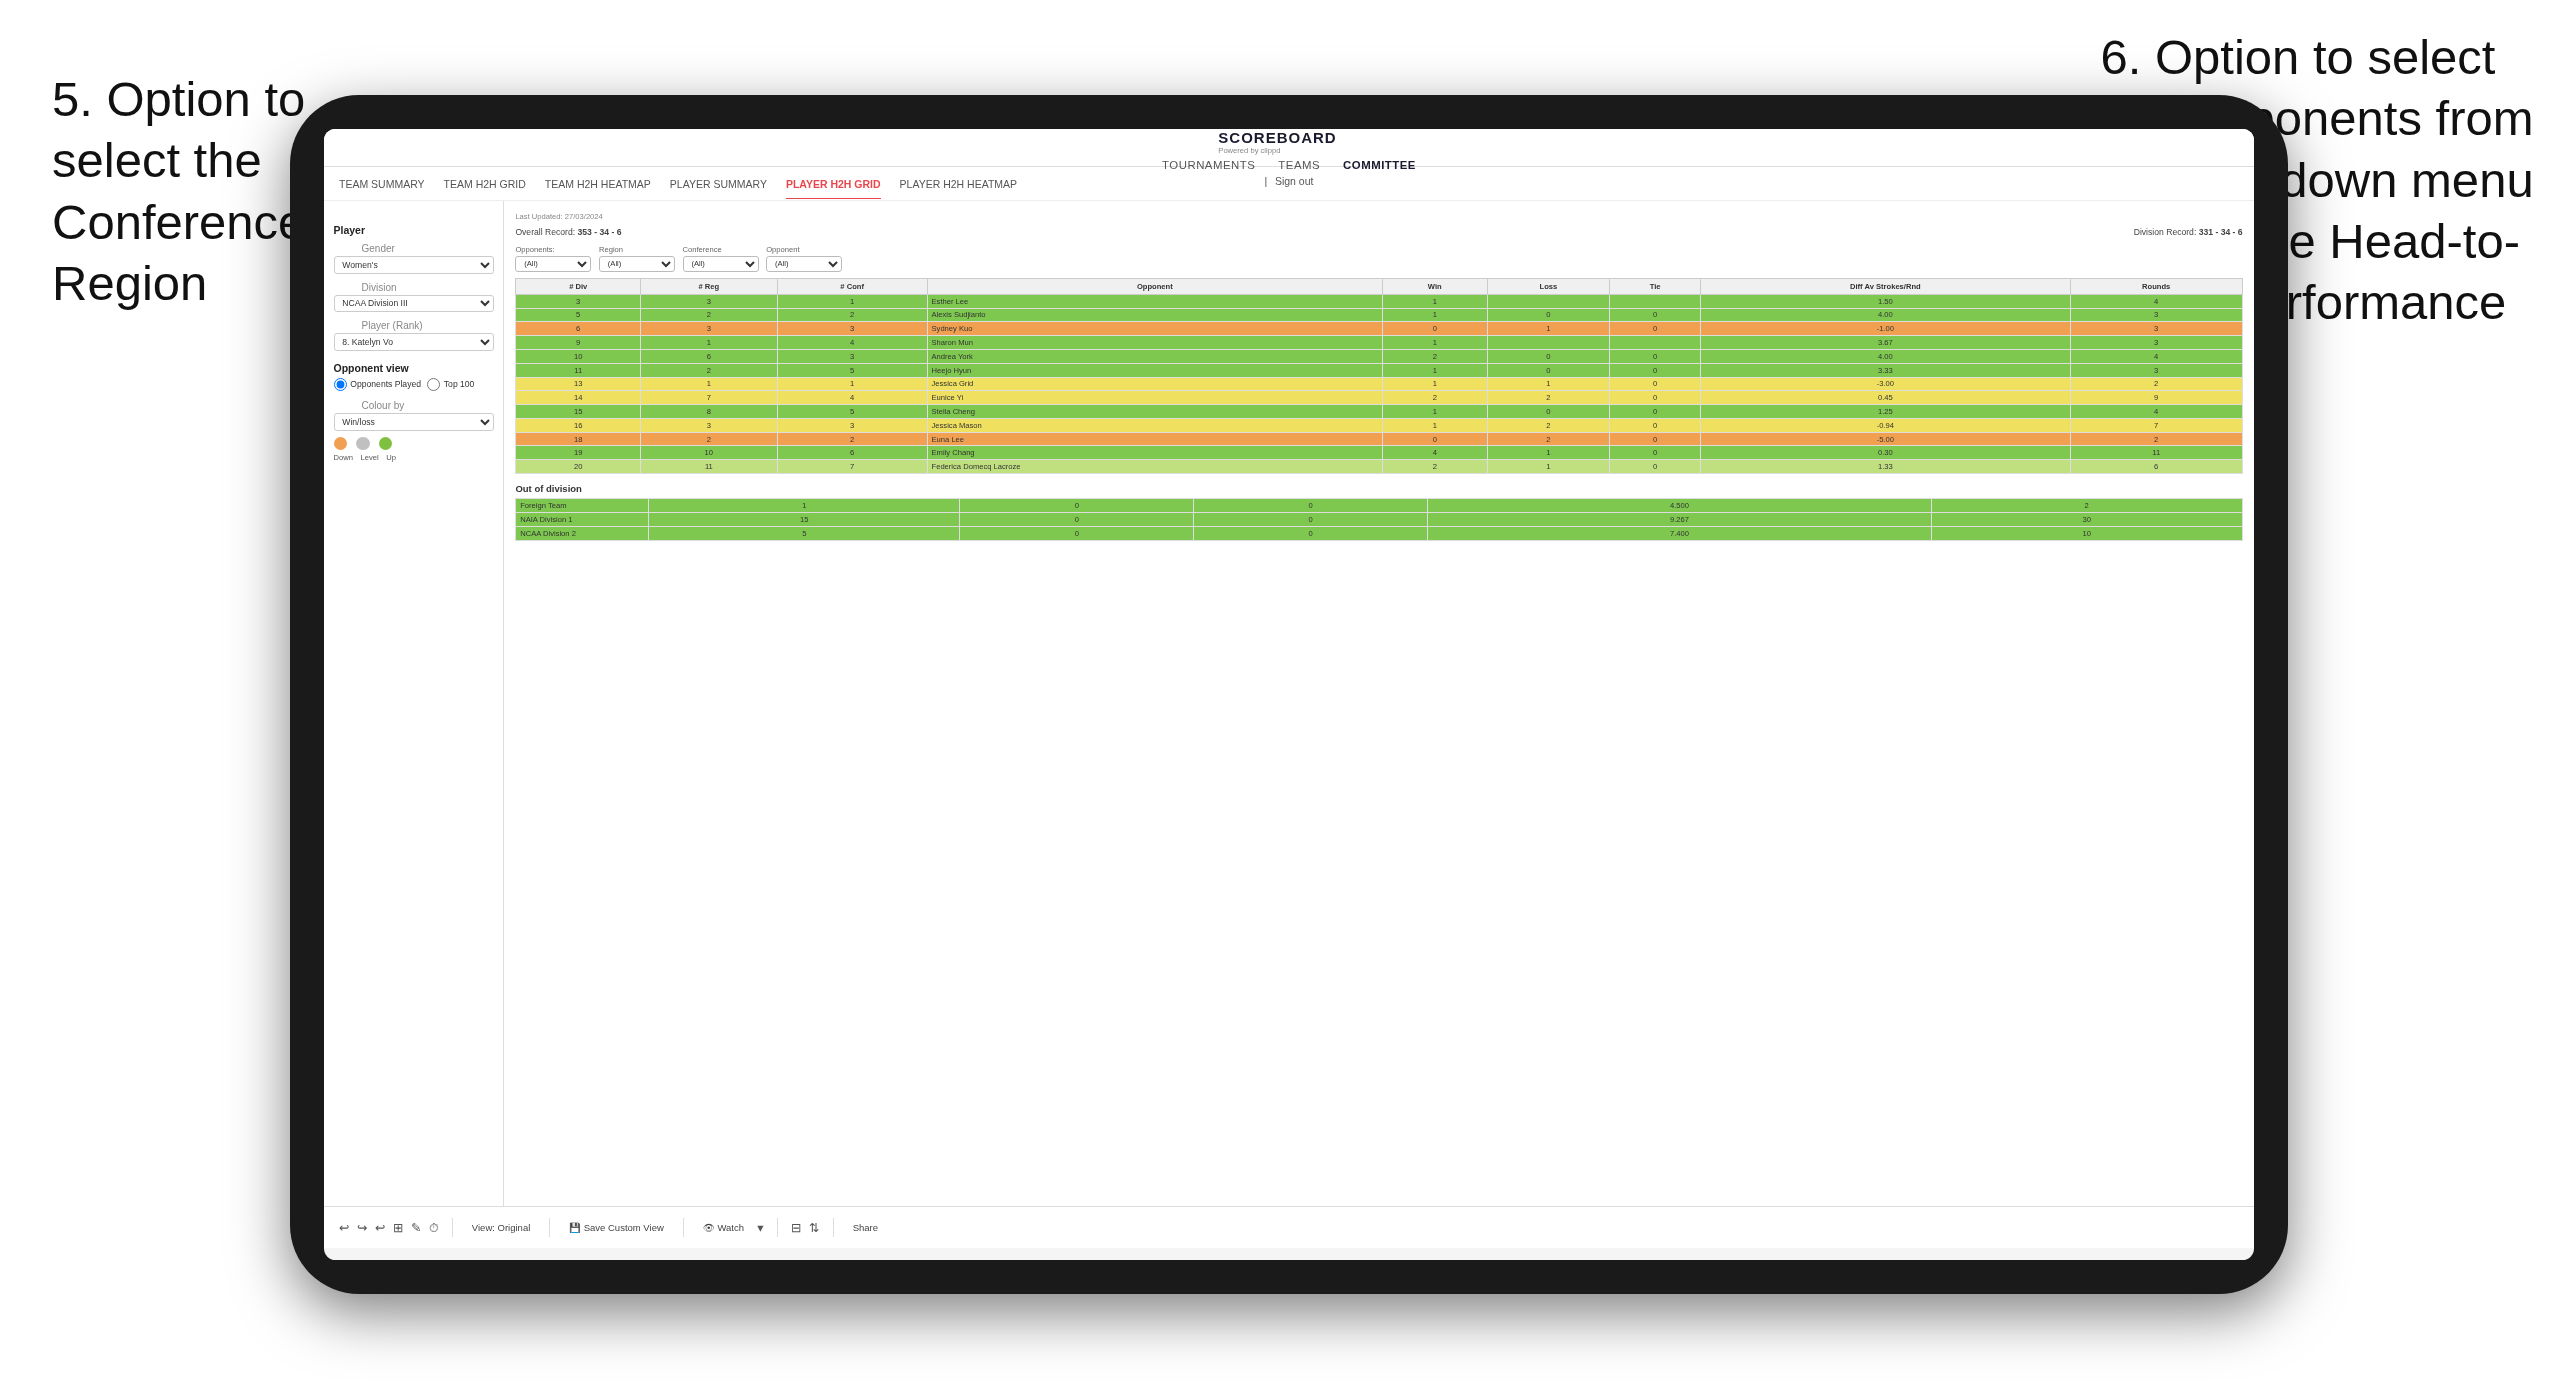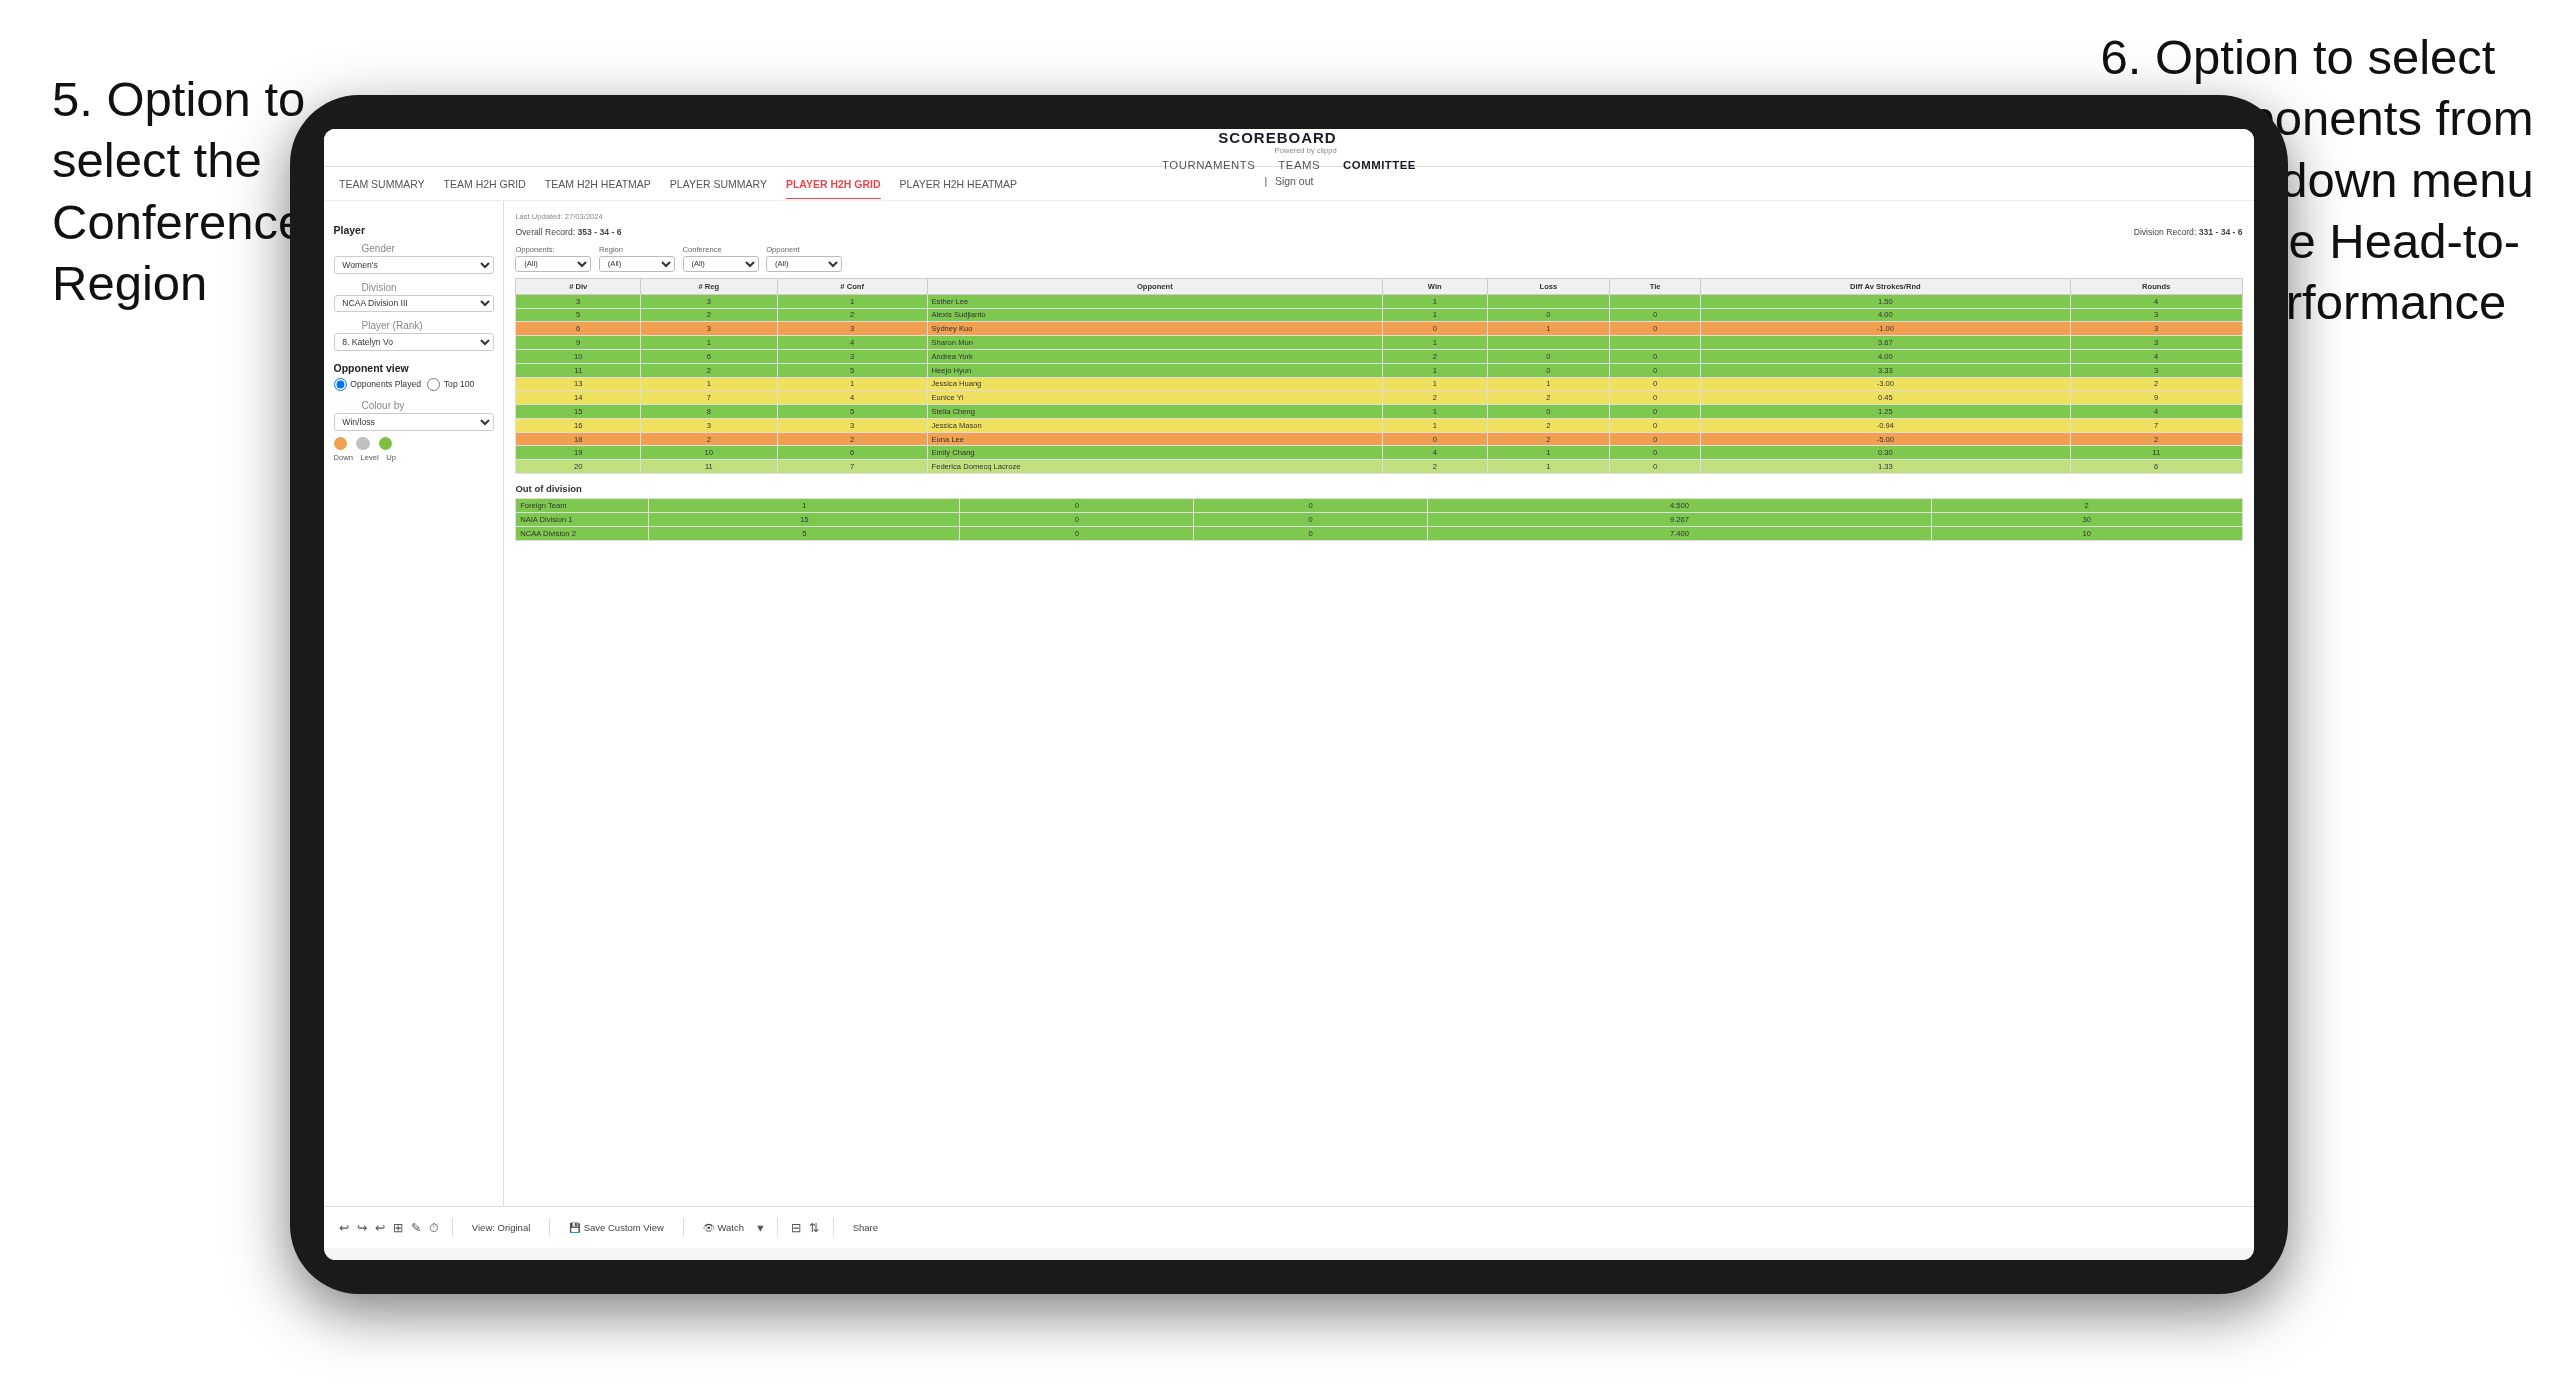--- a/index.html
+++ b/index.html
@@ -70,21 +70,20 @@
     }
     .logo-text {
       font-size: 15px;
       font-weight: 900;
       color: #1a1a2e;
       letter-spacing: 1px;
     }
     .logo-sub {
       font-size: 7.6px;
       color: #888;
-      text-align: right;
     }
     .nav-tabs-top {
       display: flex;
       gap: 23px;
       flex: 1;
     }
     .nav-tab-top {
       font-size: 11.4px;
       color: #555;
       cursor: pointer;
@@ -549,21 +548,21 @@
       <td>1</td>
       <td>0</td>
       <td>0</td>
       <td>3.33</td>
       <td>3</td>
     </tr>
               <tr style="background: rgb(240, 224, 96);">
       <td>13</td>
       <td>1</td>
       <td>1</td>
-      <td class="td-left">Jessica Huang</td>
+      <td class="td-left">Jessica Grid</td>
       <td>1</td>
       <td>1</td>
       <td>0</td>
       <td>-3.00</td>
       <td>2</td>
     </tr>
               <tr style="background: rgb(240, 224, 96);">
       <td>14</td>
       <td>7</td>
       <td>4</td>

